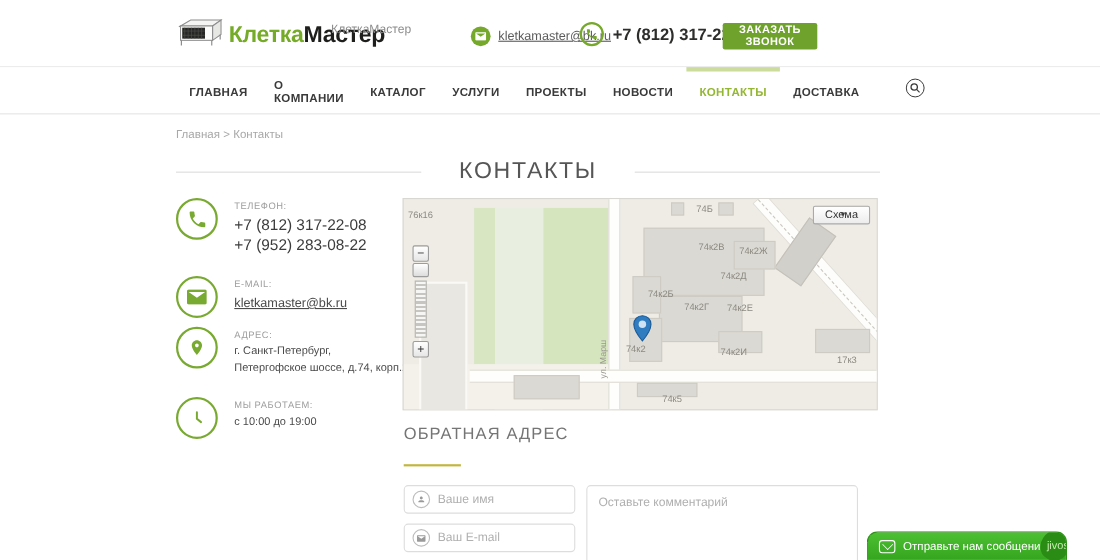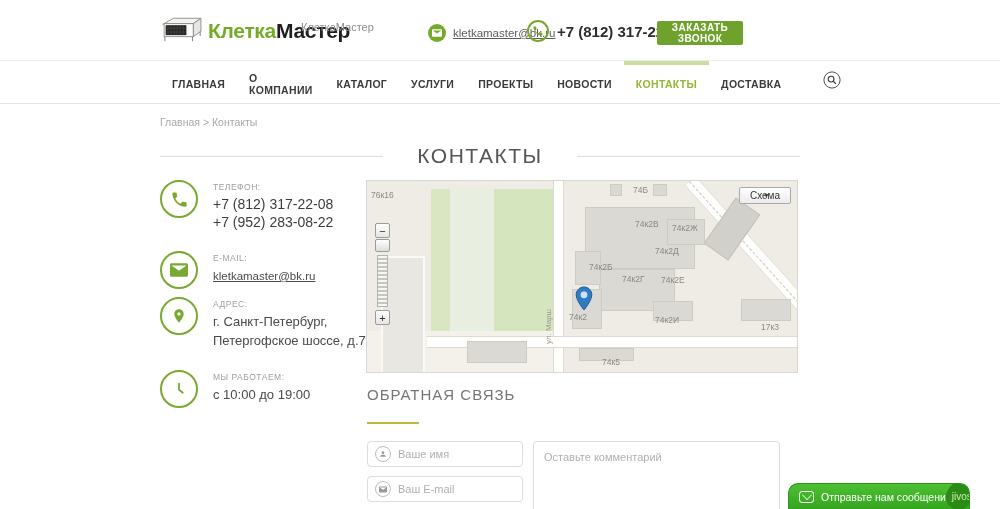--- a/index.html
+++ b/index.html
@@ -46,21 +46,21 @@
   
   .contact-col { position:absolute; left:160px; top:180px; width:205px; }
   .c-item { display:flex; }
   .c-item + .c-item { margin-top:19px; }
   .c-item.tight { margin-top:8px; }
   .c-icon { flex:0 0 38px; width:38px; height:38px; border:2px solid #78a930; border-radius:50%;
     color:#78a930; display:flex; align-items:center; justify-content:center; }
   .c-text { margin-left:15px; padding-top:2px; }
   .c-label { font-size:8.5px; color:#9e9e9e; letter-spacing:0.5px; margin-bottom:3px; }
   .c-strong { font-size:14px; color:#3c3c3c; line-height:1.32; white-space:nowrap; }
-  .c-line { font-size:13px; color:#4a4a4a; line-height:1.5; white-space:nowrap; }
+  .c-line { font-size:10px; color:#4a4a4a; line-height:1.5; white-space:nowrap; }
   .c-text a { font-size:11.5px; color:#4a4a4a; }
 
   
   .map { position:absolute; left:366px; top:180px; width:432px; height:193px;
     background:#efece6; border:1px solid #d9d7d1; overflow:hidden; cursor:grab; }
   .map * { position:absolute; }
   .park-a { left:64px; top:8px; width:19px; height:185px; background:#d8e7c2; }
   .park-b { left:83px; top:8px; width:44px; height:185px; background:#e9efe0; }
   .park-c { left:127px; top:8px; width:59px; height:185px; background:#d5e5bd; }
   .park-pale { left:0px; top:150px; width:188px; height:43px; background:#f3f1ea; }
@@ -298,21 +298,21 @@
       <span class="map-label" style="left: 222px; top: 81px;">74к2Б</span>
       <span class="map-label" style="left: 255px; top: 93px;">74к2Г</span>
       <span class="map-label" style="left: 294px; top: 94px;">74к2Е</span>
       <span class="map-label" style="left: 202px; top: 131px;">74к2</span>
       <span class="map-label" style="left: 288px; top: 134px;">74к2И</span>
       <span class="map-label" style="left: 382px; top: 141px; margin-left: 12px;">17к3</span>
       <span class="map-label" style="left: 235px; top: 176px;">74к5</span>
     </div>
 
   <div class="feedback">
-    <div class="fb-title">ОБРАТНАЯ СВЯЗЬ</div>
+    <div class="fb-title">ОБРАТНАЯ АДРЕС</div>
     <div class="fb-underline"></div>
     <div class="fb-row">
       <div class="fb-left">
         <div class="fb-input">
           <span class="fb-ico">
             <svg width="8" height="8" viewBox="0 0 24 24">
                 <path d="M12 12c2.21 0 4-1.79 4-4s-1.79-4-4-4-4 1.79-4 4 1.79 4 4 4zm0 2c-2.67 0-8 1.34-8 4v2h16v-2c0-2.66-5.33-4-8-4z" fill="currentColor"></path>
               </svg>
           </span>
           <input type="text" placeholder="Ваше имя" style="">

